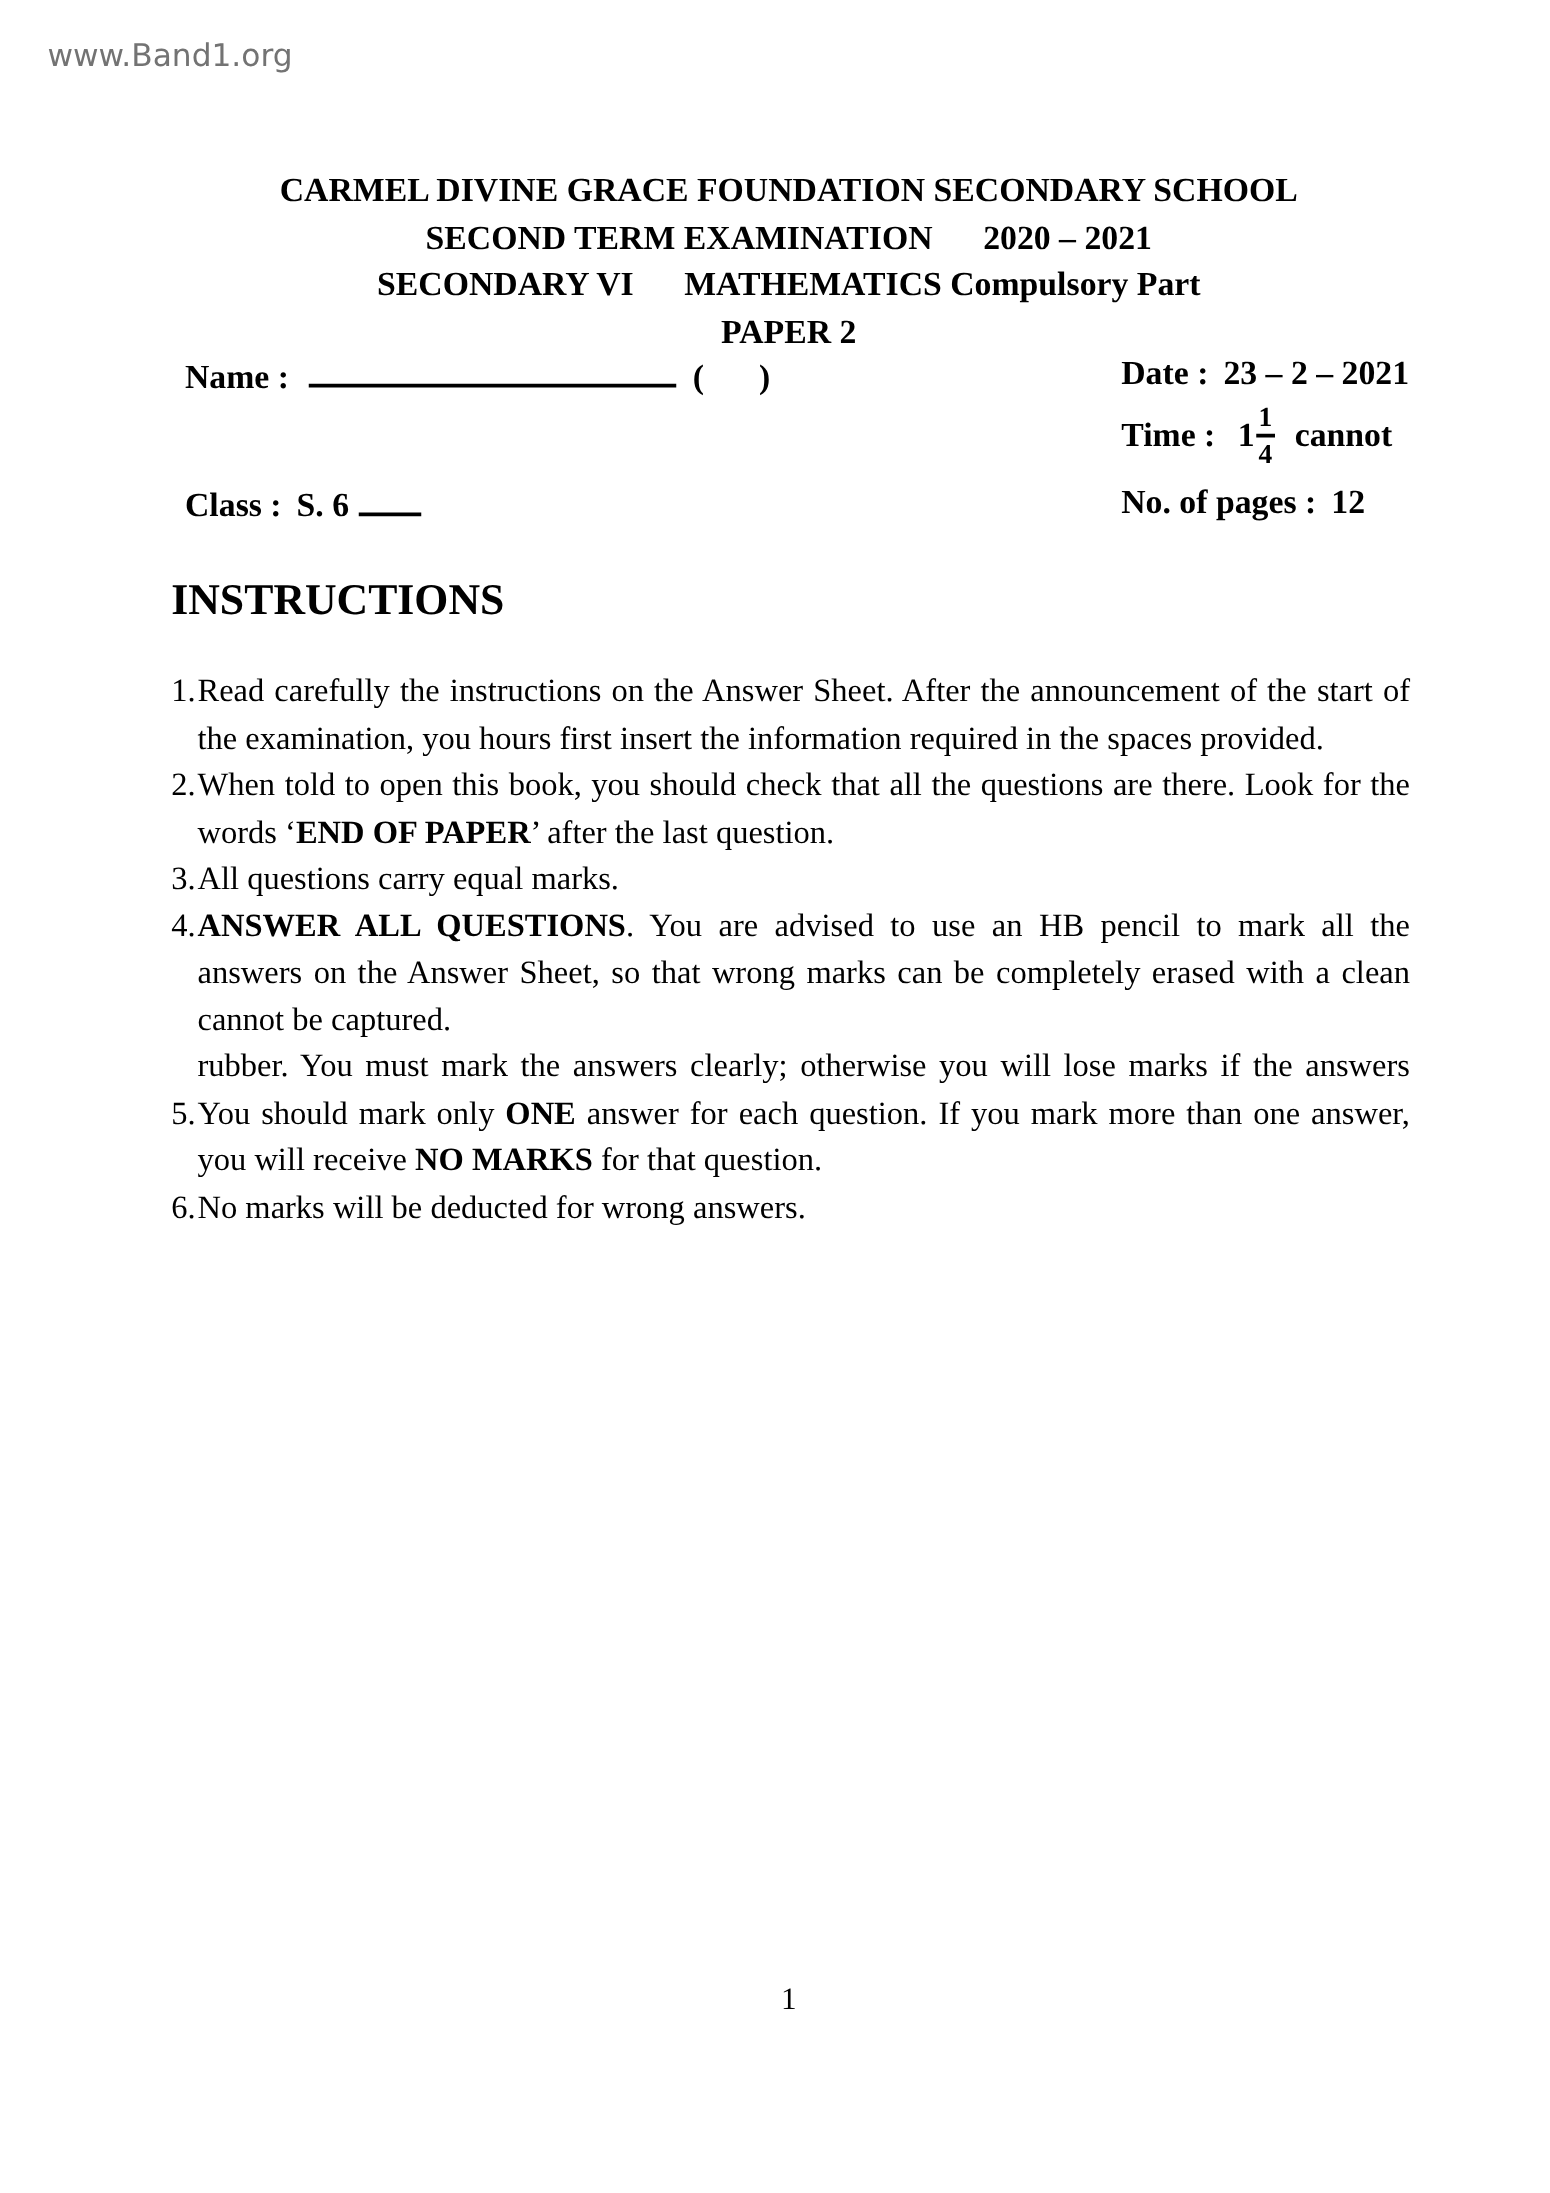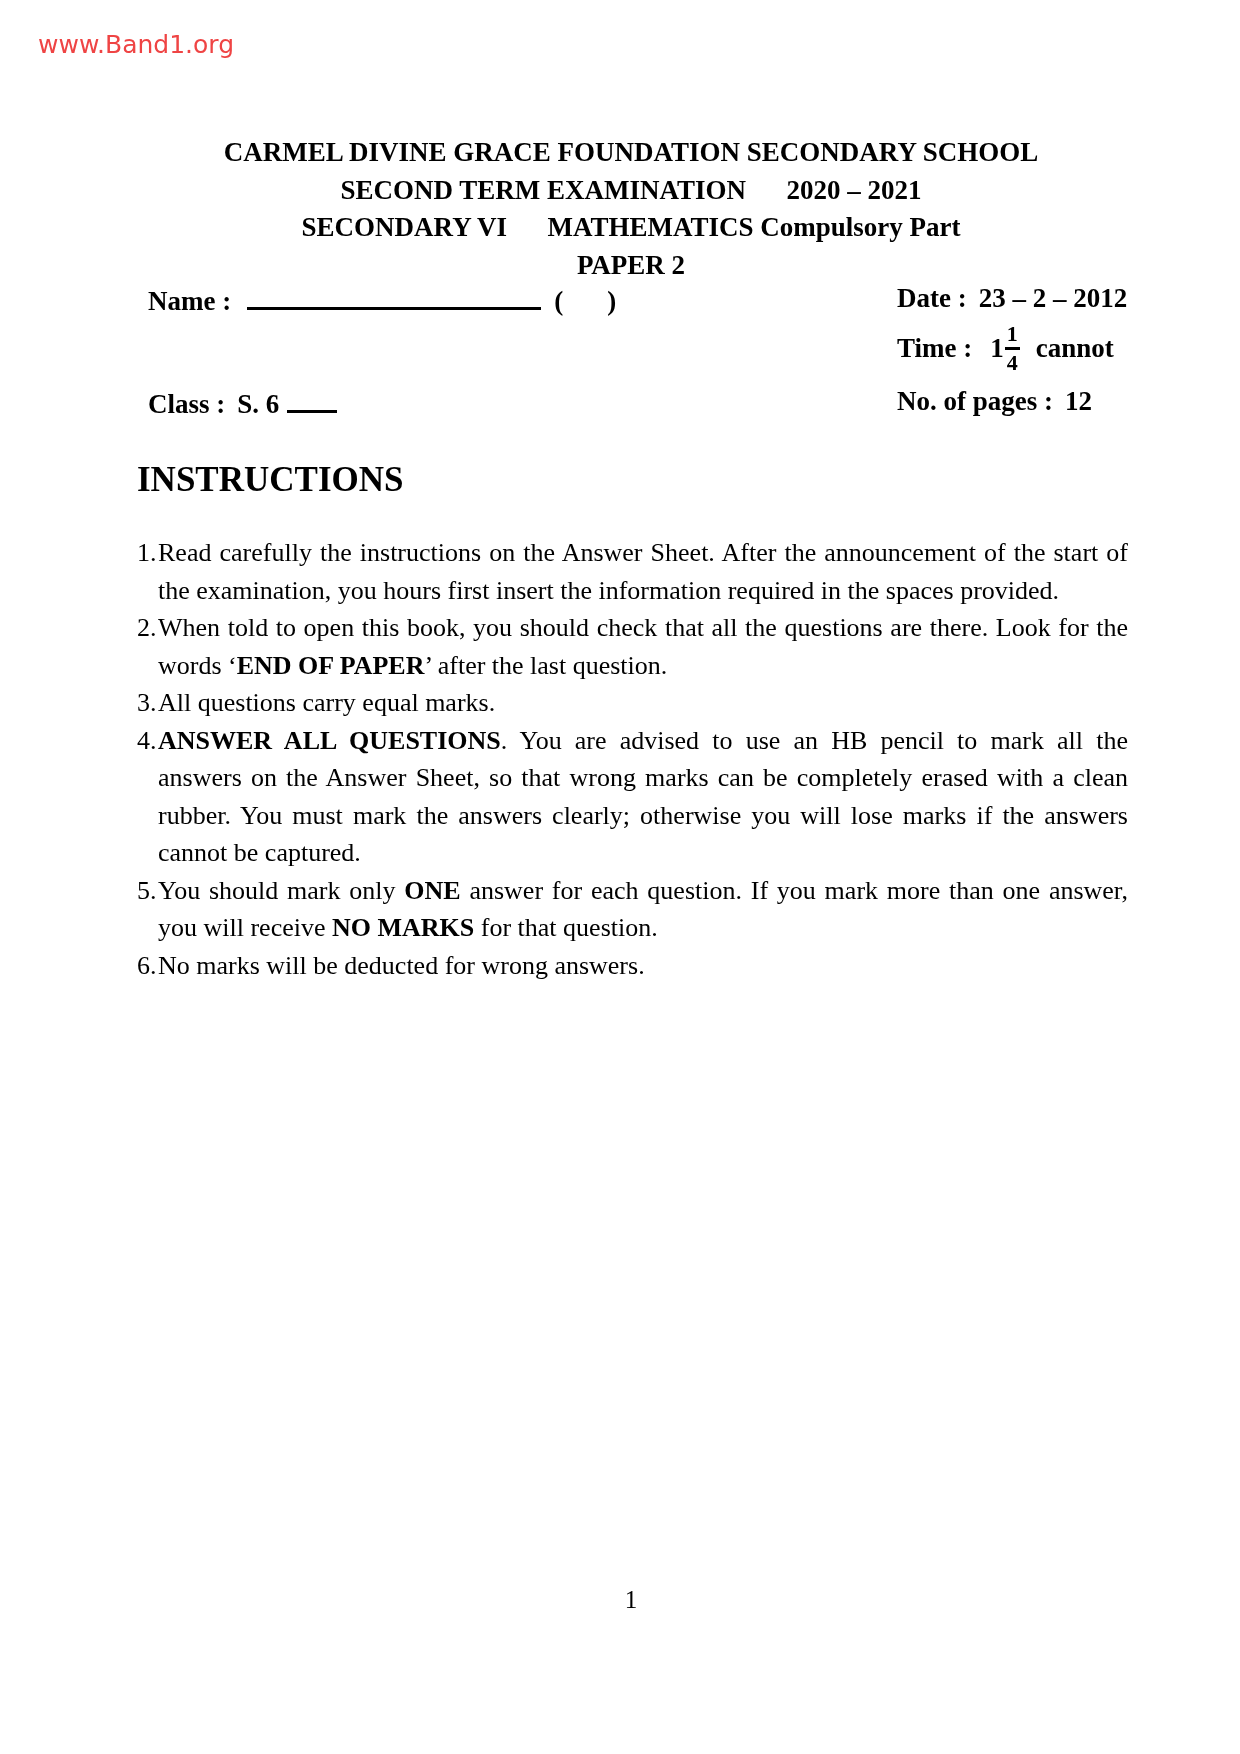--- a/index.html
+++ b/index.html
@@ -12,21 +12,21 @@
     color: #000000;
     font-family: "Liberation Serif", "DejaVu Serif", serif;
     overflow: hidden;
   }
   .watermark {
     position: absolute;
     left: 38px;
     top: 30px;
     font-family: "DejaVu Sans", "Liberation Sans", sans-serif;
     font-size: 25px;
-    color: #ef4444;
+    color: #737373;
   }
   .header {
     position: absolute;
     left: 137px;
     top: 90px;
     width: 988px;
     text-align: center;
     font-weight: bold;
     font-size: 27px;
     line-height: 37.5px;
@@ -121,21 +121,21 @@
 
     <div class="row name-row">
       <span>Name :</span><span class="blank-line name-line"></span><span class="paren-open">(</span><span class="paren-close">)</span>
     </div>
 
     <div class="row class-row">
       <span>Class :</span><span class="val-gap">S. 6</span><span class="blank-line class-line"></span>
     </div>
 
     <div class="row date-row">
-      <span>Date :</span><span class="val-gap">23 – 2 – 2012</span>
+      <span>Date :</span><span class="val-gap">23 – 2 – 2021</span>
     </div>
 
     <div class="row time-row">
       <span>Time :</span>
       <span class="time-val">
         <span>1</span>
         <span class="frac">
           <span>1</span>
           <span class="frac-bar"></span>
           <span>4</span>
@@ -174,22 +174,22 @@
       <div class="instr-body">
           <div class="instr-line last"><span>All questions carry equal marks.</span></div>
         </div>
     </div>
 
     <div class="instr-item">
       <span class="instr-num">4.</span>
       <div class="instr-body">
           <div class="instr-line"><span class="b">ANSWER ALL QUESTIONS</span><span>. You are advised to use an HB pencil to mark all the</span></div>
           <div class="instr-line"><span>answers on the Answer Sheet, so that wrong marks can be completely erased with a clean</span></div>
+          <div class="instr-line last"><span>cannot be captured.</span></div>
           <div class="instr-line"><span>rubber. You must mark the answers clearly; otherwise you will lose marks if the answers</span></div>
-          <div class="instr-line last"><span>cannot be captured.</span></div>
         </div>
     </div>
 
     <div class="instr-item">
       <span class="instr-num">5.</span>
       <div class="instr-body">
           <div class="instr-line"><span>You should mark only </span><span class="b">ONE</span><span> answer for each question. If you mark more than one answer,</span></div>
           <div class="instr-line last"><span>you will receive </span><span class="b">NO MARKS</span><span> for that question.</span></div>
         </div>
     </div>

